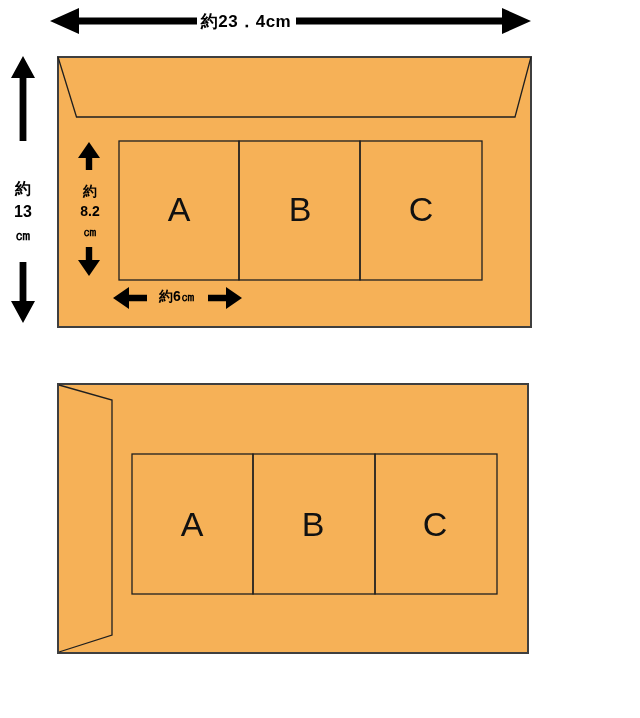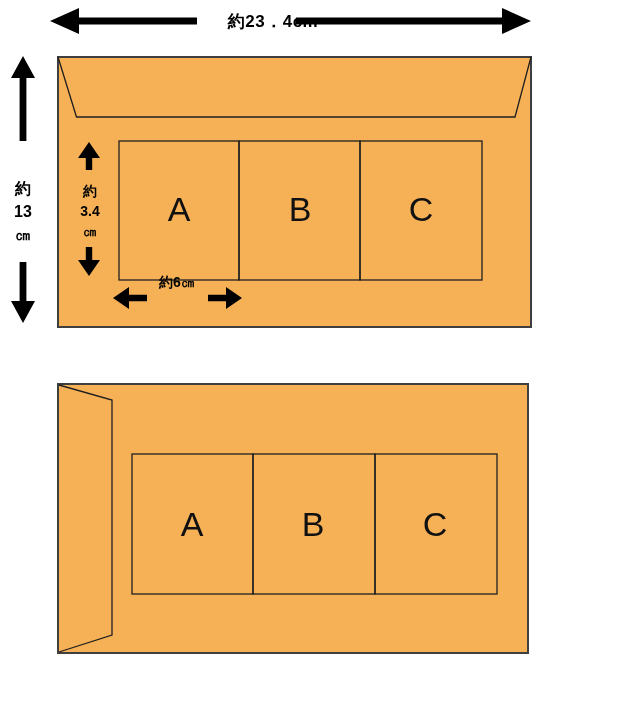--- a/index.html
+++ b/index.html
@@ -23,24 +23,24 @@
   
   .ln { fill: none; stroke: #1f1f1f; stroke-width: 1.3; }
   
   .lbl {
     position: absolute;
     text-align: center;
     color: #000;
     font-weight: bold;
     white-space: nowrap;
   }
-  .lbl-width   { left: 196px; top: 12px;  width: 100px; font-size: 17px; line-height: 19px; letter-spacing: 0.5px; margin-left: 27px; }
+  .lbl-width   { left: 196px; top: 12px;  width: 100px; font-size: 17px; line-height: 19px; letter-spacing: 0.5px; }
   .lbl-height  { left: 2px;   top: 177px; width: 42px;  font-size: 16px; line-height: 23px; white-space: normal; }
   .lbl-cardh   { left: 68px;  top: 181px; width: 44px;  font-size: 14px; line-height: 20px; white-space: normal; }
-  .lbl-cardw   { left: 146px; top: 274px; width: 62px;  font-size: 14px; line-height: 17px; text-align: center; }
+  .lbl-cardw   { left: 146px; top: 288px; width: 62px;  font-size: 14px; line-height: 17px; text-align: center; }
   .card-letter {
     position: absolute;
     width: 60px;
     height: 36px;
     line-height: 36px;
     text-align: center;
     font-size: 34px;
     font-weight: normal;
     color: #111;
     font-family: "Liberation Sans", sans-serif;
@@ -88,21 +88,21 @@
   <div class="lbl lbl-width">約23．4cm</div>
 
   <div class="lbl lbl-height">
     <div>約</div>
     <div>13</div>
     <div>㎝</div>
   </div>
 
   <div class="lbl lbl-cardh">
     <div>約</div>
-    <div>3.4</div>
+    <div>8.2</div>
     <div>㎝</div>
   </div>
 
   <div class="lbl lbl-cardw">約6㎝</div>
 
   <div class="card-letter" style="left:149px; top:191px;">A</div>
   <div class="card-letter" style="left:270px; top:191px;">B</div>
   <div class="card-letter" style="left:391px; top:191px;">C</div>
 
   <div class="card-letter" style="left:162px; top:506px;">A</div>

